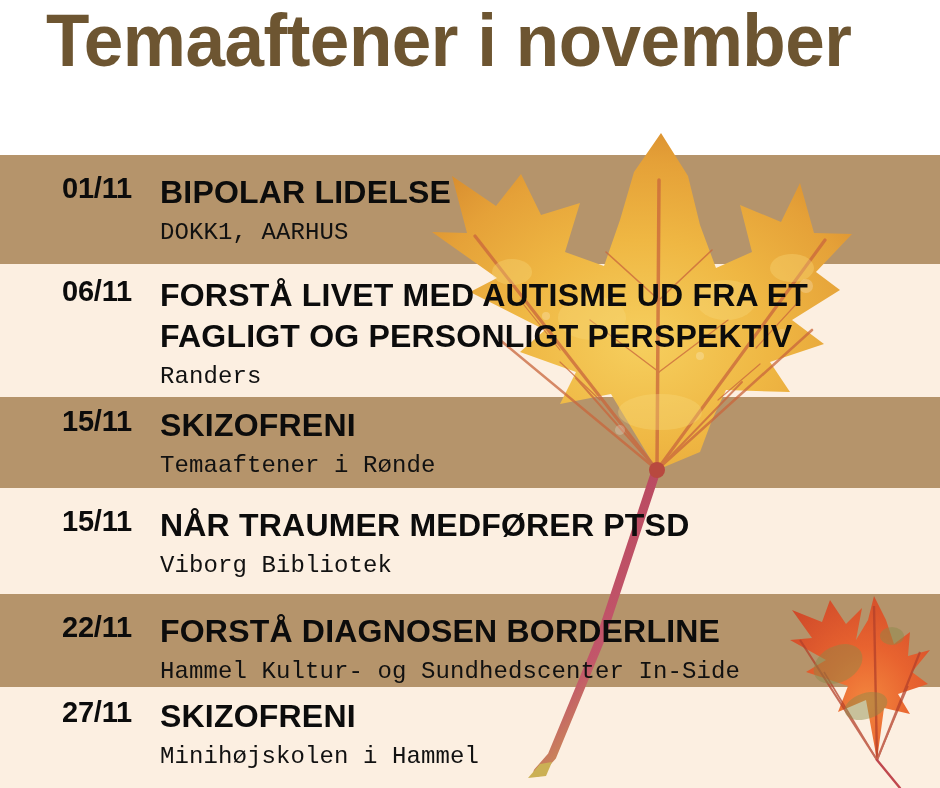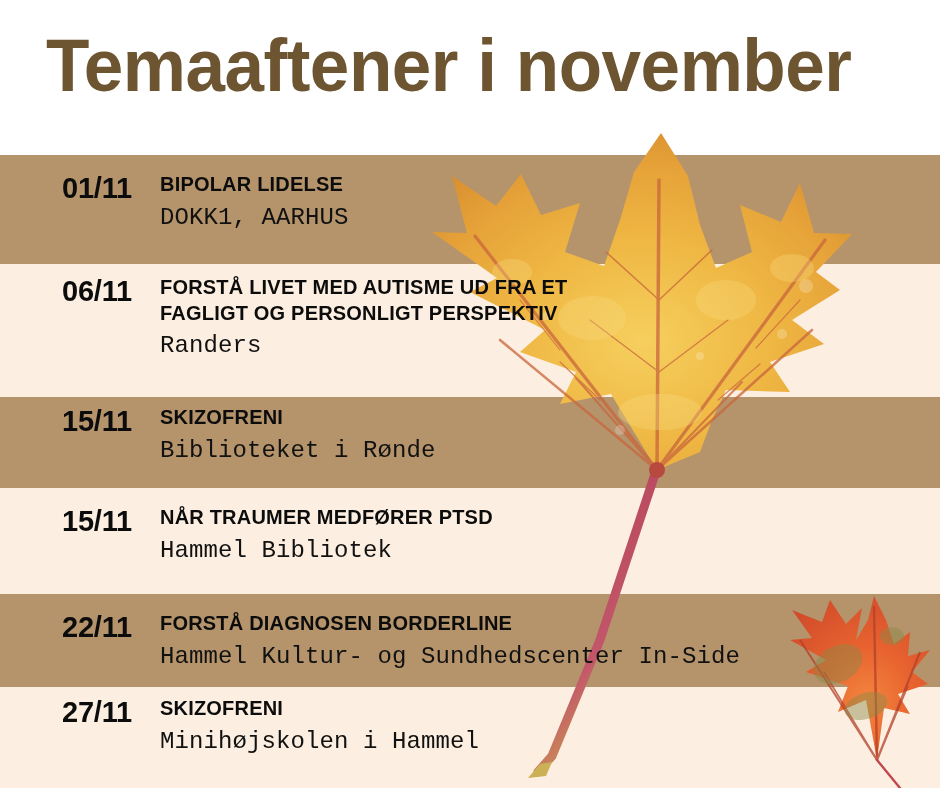--- a/index.html
+++ b/index.html
@@ -21,21 +21,20 @@
   
   .title-area {
     position: absolute;
     left: 0;
     top: 0;
     width: 940px;
     height: 123px;
     background: #ffffff;
     z-index: 6;
     display: flex;
-    align-items: center;
   }
   .poster-title {
     margin: 0;
     padding: 0 0 0 48px;
     font-family: "Liberation Sans Narrow", "Liberation Sans", sans-serif;
     font-size: 74px;
     line-height: 1;
     font-weight: bold;
     letter-spacing: -0.5px;
     color: #6d5531;
@@ -99,21 +98,21 @@
     color: #0c0c0c;
     letter-spacing: -0.2px;
     white-space: nowrap;
   }
   .row-body {
     flex: 1 1 auto;
     padding-left: 0px;
   }
   .row-title {
     font-family: "Liberation Sans Narrow", "Liberation Sans", sans-serif;
-    font-size: 20px;
+    font-size: 32px;
     font-weight: bold;
     color: #0c0c0c;
     line-height: 1.28;
     letter-spacing: 0.2px;
     margin: 0;
     white-space: pre-line;
   }
   .row-venue {
     font-family: Liberation Mono, monospace;
     font-size: 24px;
@@ -252,29 +251,29 @@
         <div class="row-title">FORSTÅ LIVET MED AUTISME UD FRA ET
 FAGLIGT OG PERSONLIGT PERSPEKTIV</div>
         <div class="row-venue">Randers</div>
       </div>
     </div>
 
     <div class="row" style="top:405px;">
       <div class="row-date">15/11</div>
       <div class="row-body">
         <div class="row-title">SKIZOFRENI</div>
-        <div class="row-venue">Biblioteket i Rønde</div>
+        <div class="row-venue">Temaaftener i Rønde</div>
       </div>
     </div>
 
     <div class="row" style="top:505px;">
       <div class="row-date">15/11</div>
       <div class="row-body">
         <div class="row-title">NÅR TRAUMER MEDFØRER PTSD</div>
-        <div class="row-venue">Hammel Bibliotek</div>
+        <div class="row-venue">Viborg Bibliotek</div>
       </div>
     </div>
 
     <div class="row" style="top:611px;">
       <div class="row-date">22/11</div>
       <div class="row-body">
         <div class="row-title">FORSTÅ DIAGNOSEN BORDERLINE</div>
         <div class="row-venue">Hammel Kultur- og Sundhedscenter In-Side</div>
       </div>
     </div>

